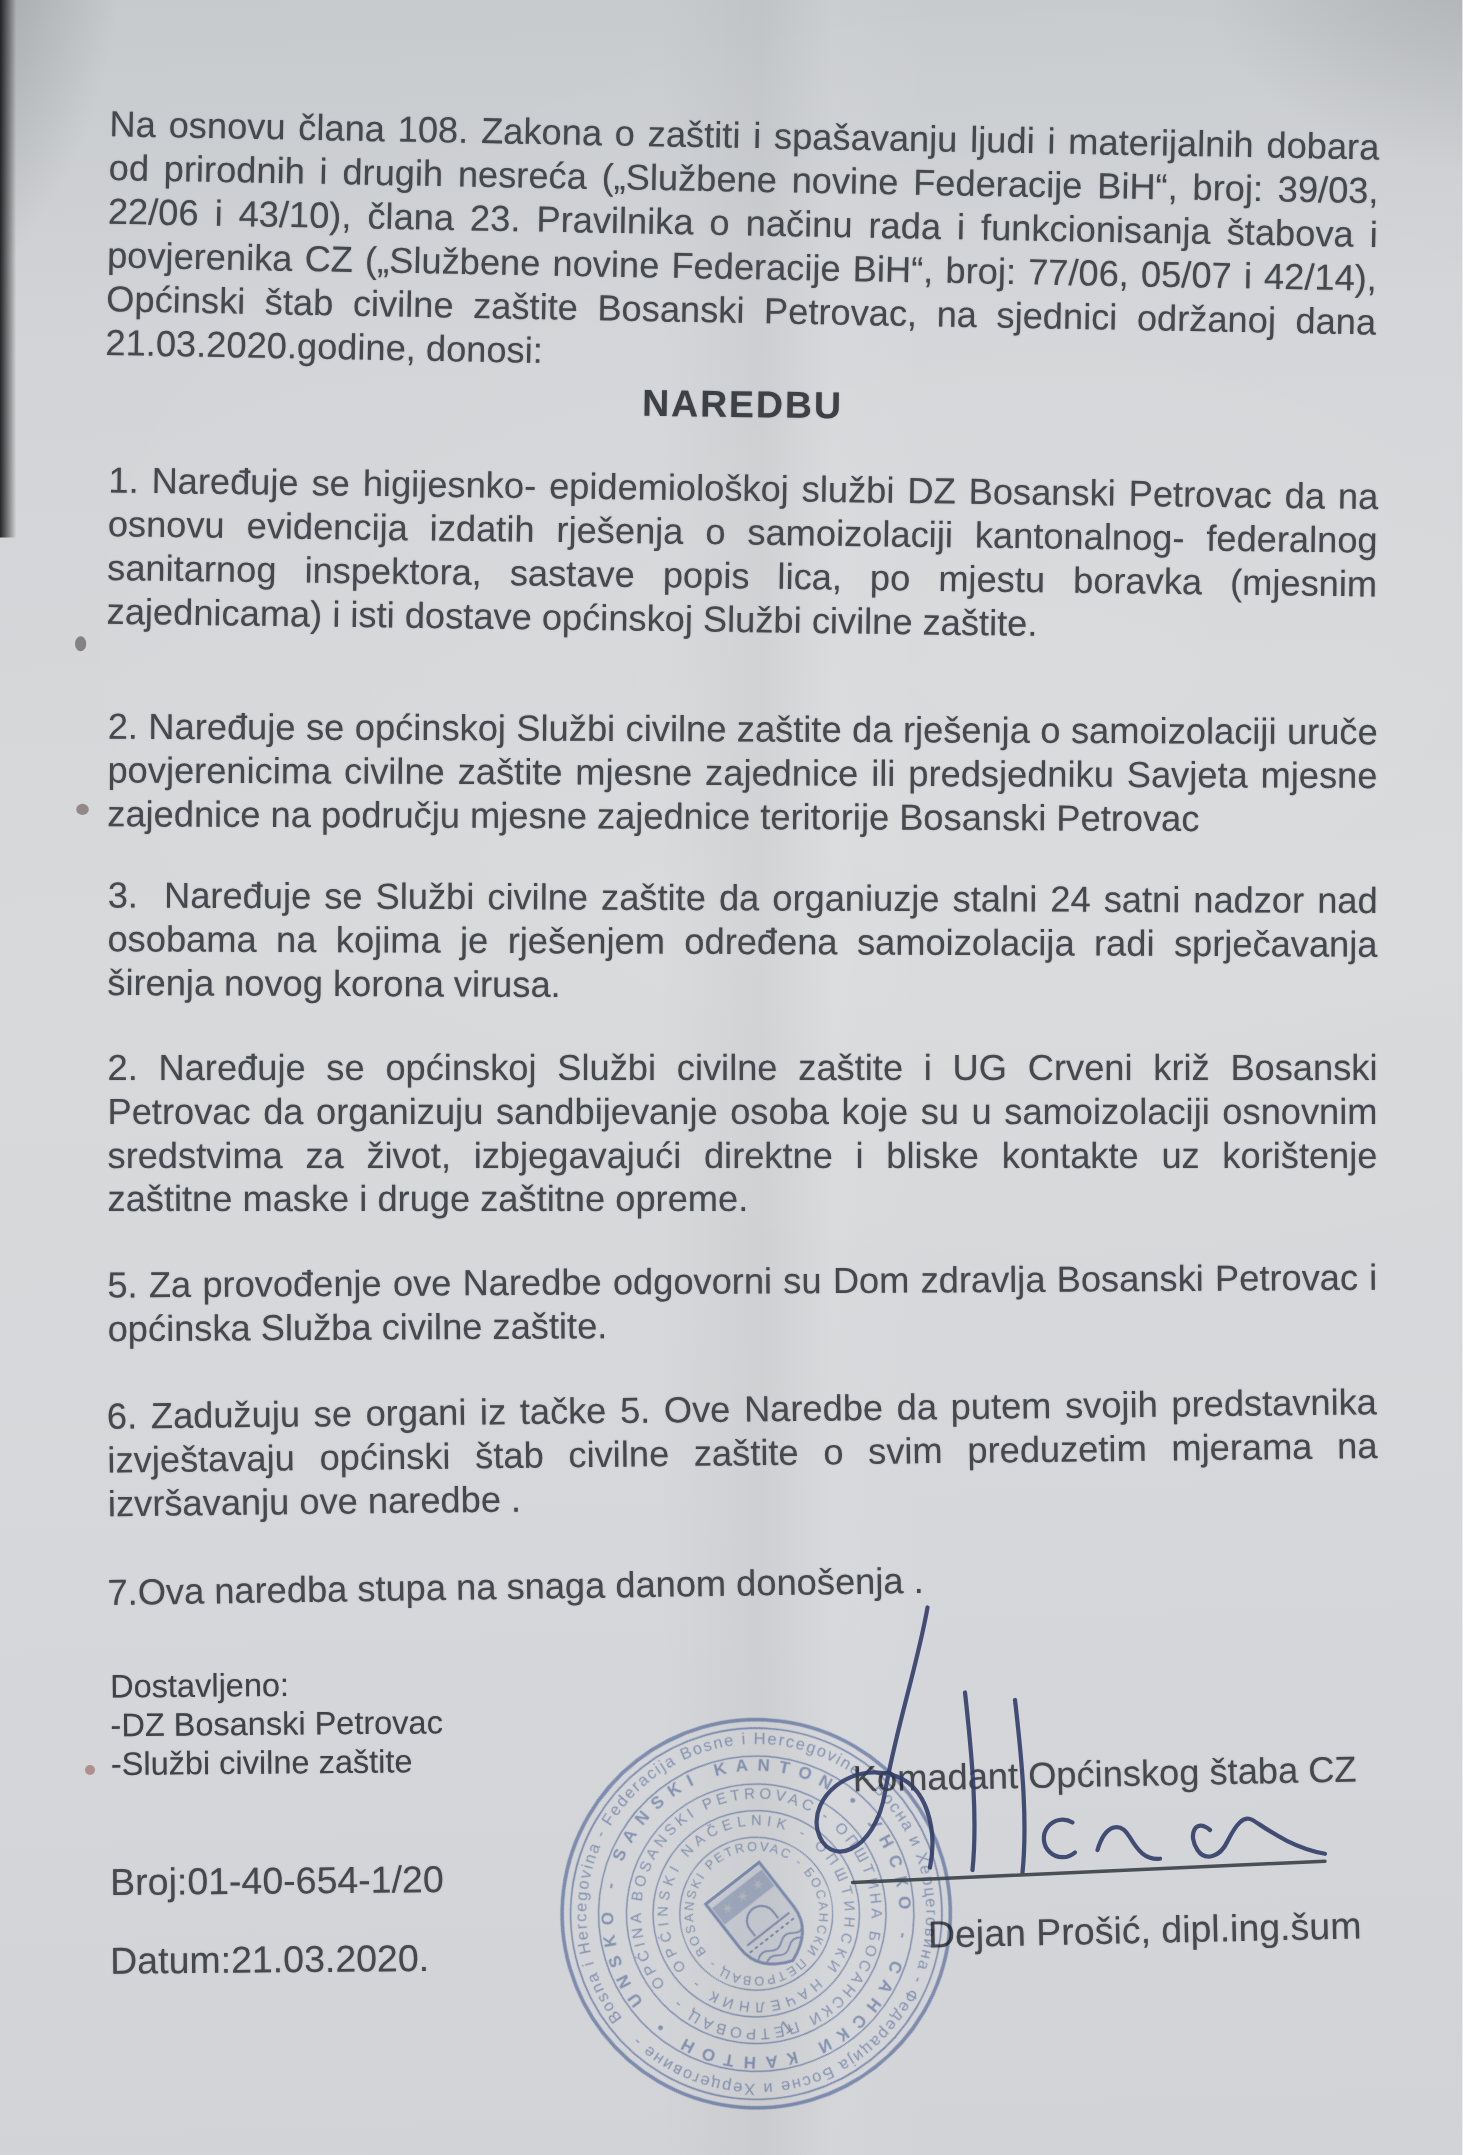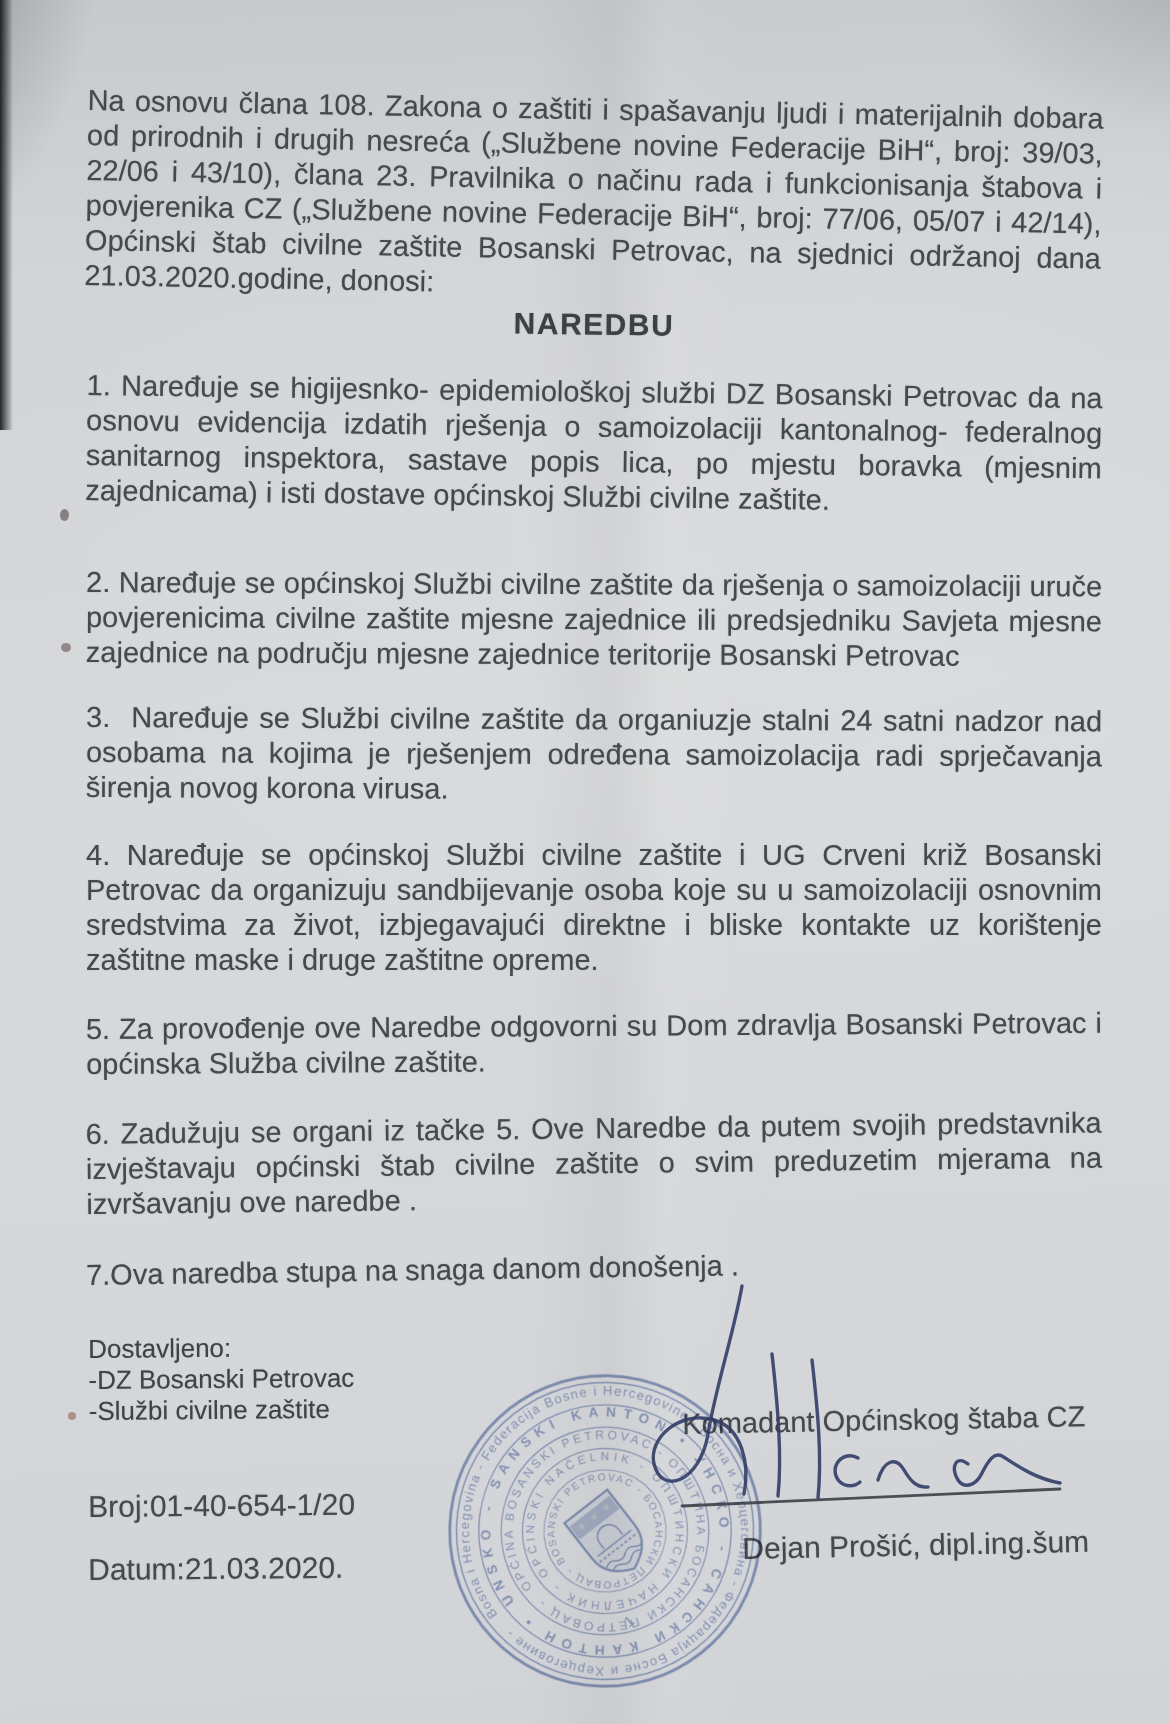--- a/index.html
+++ b/index.html
@@ -91,21 +91,21 @@
 <div class="speck" style="left:60px;top:509px;width:9px;height:12px;background:rgba(70,60,58,.55);"></div>
 <div class="speck" style="left:61px;top:643px;width:10px;height:9px;background:rgba(80,58,54,.5);"></div>
 <div class="speck" style="left:68px;top:1412px;width:8px;height:8px;background:rgba(140,74,66,.5);"></div>
 
 <div class="doc-column">
   <p class="t-a">Na osnovu člana 108. Zakona o zaštiti i spašavanju ljudi i materijalnih dobara od prirodnih i drugih nesreća („Službene novine Federacije BiH“, broj: 39/03, 22/06 i 43/10), člana 23. Pravilnika o načinu rada i funkcionisanja štabova i povjerenika CZ („Službene novine Federacije BiH“, broj: 77/06, 05/07 i 42/14), Općinski štab civilne zaštite Bosanski Petrovac, na sjednici održanoj dana 21.03.2020.godine, donosi:</p>
   <h1 class="doc-title t-b">NAREDBU</h1>
   <p class="mt-item1 t-b">1. Naređuje se higijesnko- epidemiološkoj službi DZ Bosanski Petrovac da na osnovu evidencija izdatih rješenja o samoizolaciji kantonalnog- federalnog sanitarnog inspektora, sastave popis lica, po mjestu boravka (mjesnim zajednicama) i isti dostave općinskoj Službi civilne zaštite.</p>
   <p class="mt-item2 t-c">2. Naređuje se općinskoj Službi civilne zaštite da rješenja o samoizolaciji uruče povjerenicima civilne zaštite mjesne zajednice ili predsjedniku Savjeta mjesne zajednice na području mjesne zajednice teritorije Bosanski Petrovac</p>
   <p class="mt-item3 t-c">3.  Naređuje se Službi civilne zaštite da organiuzje stalni 24 satni nadzor nad osobama na kojima je rješenjem određena samoizolacija radi sprječavanja širenja novog korona virusa.</p>
-  <p class="mt-item4 t-d">4. Naređuje se općinskoj Službi civilne zaštite i UG Crveni križ Bosanski Petrovac da organizuju sandbijevanje osoba koje su u samoizolaciji osnovnim sredstvima za život, izbjegavajući direktne i bliske kontakte uz korištenje zaštitne maske i druge zaštitne opreme.</p>
+  <p class="mt-item4 t-d">2. Naređuje se općinskoj Službi civilne zaštite i UG Crveni križ Bosanski Petrovac da organizuju sandbijevanje osoba koje su u samoizolaciji osnovnim sredstvima za život, izbjegavajući direktne i bliske kontakte uz korištenje zaštitne maske i druge zaštitne opreme.</p>
   <p class="mt-item5 t-e">5. Za provođenje ove Naredbe odgovorni su Dom zdravlja Bosanski Petrovac i općinska Služba civilne zaštite.</p>
   <p class="mt-item6 t-f">6. Zadužuju se organi iz tačke 5. Ove Naredbe da putem svojih predstavnika izvještavaju općinski štab civilne zaštite o svim preduzetim mjerama na izvršavanju ove naredbe .</p>
   <p class="mt-item7 t-g">7.Ova naredba stupa na snaga danom donošenja .</p>
 </div>
 
 <div class="delivered">
   <div>Dostavljeno:</div>
   <div>-DZ Bosanski Petrovac</div>
   <div>-Službi civilne zaštite</div>
 </div>

